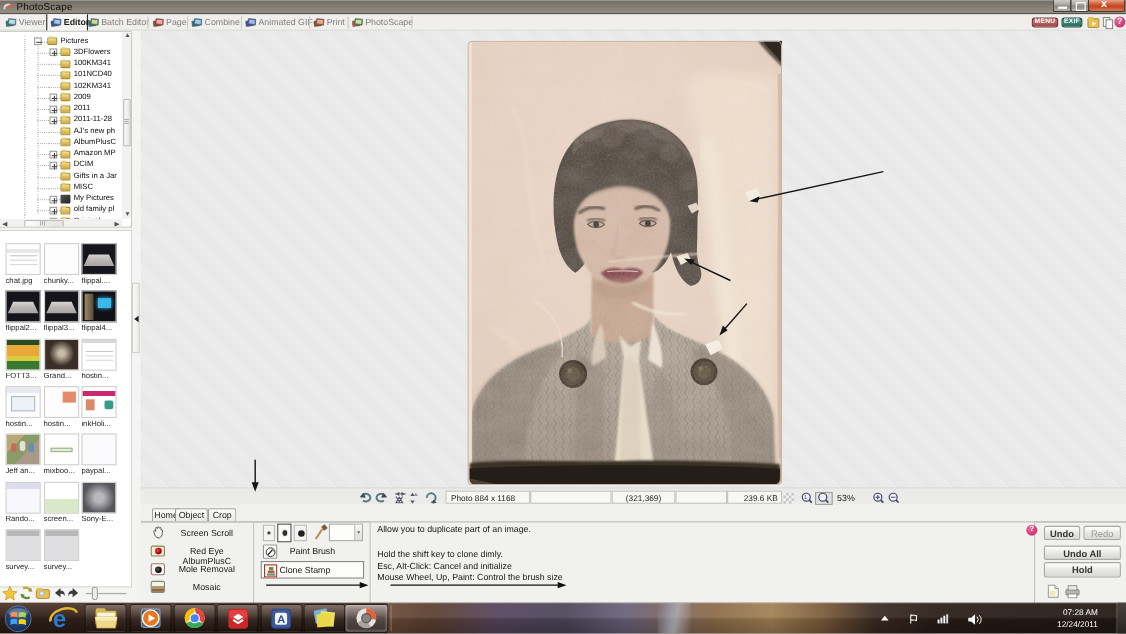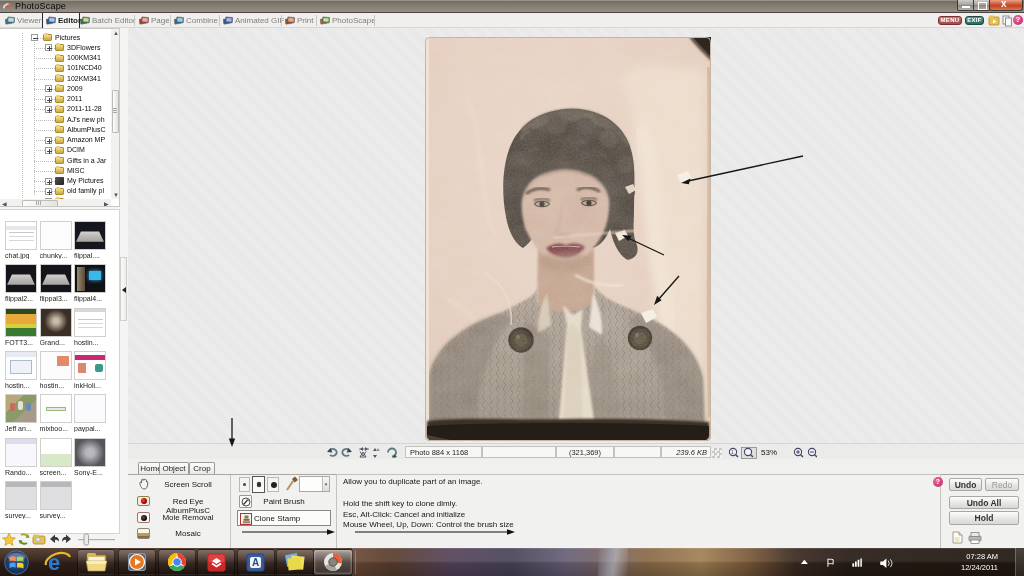--- a/index.html
+++ b/index.html
@@ -556,21 +556,21 @@
       <path d="M34 10 L37 5 L40 10 Z M34 4.5 L37 9 L40 4.5" fill="none" stroke="#556" stroke-width="1"></path>
       <path d="M49 1 l-2 3 h4 Z M49 11 l-2 -3 h4 Z" fill="#556"></path>
         <path d="M52 1 l2 3 h-4 Z" fill="#99a"></path>
       <path d="M62 5.5 a4 4 0 1 1 4 4" stroke="#5a7a80" stroke-width="1.8" fill="none"></path>
         <path d="M68 7 l-1 4 l4 -1 Z" fill="#445"></path>
     </svg>
     <div class="sbox" style="left:277px;width:77px;padding-left:4px;">Photo 884 x 1168</div>
     <div class="sbox" style="left:354px;width:74px;"></div>
     <div class="sbox" style="left:428px;width:58px;justify-content:center;">(321,369)</div>
     <div class="sbox" style="left:486px;width:47px;"></div>
-    <div class="sbox" style="left:533px;width:50px;justify-content:flex-end;padding-right:3px;font-style:italic;">239.6 KB</div>
+    <div class="sbox" style="left:533px;width:50px;justify-content:flex-end;padding-right:3px;">239.6 KB</div>
     <div class="abs" style="left:584px;top:4px;width:10px;height:10px;background:repeating-conic-gradient(#c8c8c8 0 25%,#f2f2f2 0 50%) 0 0/5px 5px;"></div>
     <svg class="abs" style="left:599px;top:3px;" width="90" height="12" viewBox="0 0 90 12">
       <circle cx="6" cy="5" r="3.6" fill="#eef4f6" stroke="#446" stroke-width="1.1"></circle>
         <line x1="8.7" y1="7.7" x2="11" y2="10" stroke="#446" stroke-width="1.5"></line>
         <text x="4" y="7" font-size="5" fill="#446">1</text>
       <rect x="14.5" y="0.5" width="15" height="11" fill="#e0e0dc" stroke="#888" stroke-width="0.8"></rect>
       <circle cx="21" cy="5" r="3.6" fill="#eef4f6" stroke="#446" stroke-width="1.1"></circle>
         <line x1="23.7" y1="7.7" x2="26" y2="10" stroke="#446" stroke-width="1.5"></line>
       <circle cx="71" cy="5" r="3.6" fill="#eef4f6" stroke="#446" stroke-width="1.1"></circle>
         <line x1="73.7" y1="7.7" x2="76" y2="10" stroke="#446" stroke-width="1.5"></line>
@@ -630,21 +630,21 @@
         </svg>
       <div class="toolrow" style="left:126px;top:39px;width:64px;">Clone Stamp</div>
       <svg class="abs" style="left:113px;top:53px;" width="95" height="8" viewBox="0 0 95 8">
           <line x1="1" y1="4" x2="88" y2="4" stroke="#111" stroke-width="1.2"></line>
           <path d="M94 4 l-8 -2.8 v5.6 Z" fill="#111"></path>
         </svg>
       <div class="abs" style="left:208px;top:-1px;width:605px;height:88px;border:1px solid #c2c2be;border-bottom:none;background:#f1f1ef;"></div>
       <div class="desc" style="top:2px;">Allow you to duplicate part of an image.</div>
       <div class="desc" style="top:24px;">Hold the shift key to clone dimly.</div>
       <div class="desc" style="top:34.5px;">Esc, Alt-Click: Cancel and initialize</div>
-      <div class="desc" style="top:45px;">Mouse Wheel, Up, Down: Control the brush size</div>
+      <div class="desc" style="top:45px;">Mouse Wheel, Up, Paint: Control the brush size</div>
       <svg class="abs" style="left:226px;top:53px;" width="162" height="8" viewBox="0 0 162 8">
           <line x1="1" y1="4" x2="155" y2="4" stroke="#111" stroke-width="1.2"></line>
           <path d="M161 4 l-8 -2.8 v5.6 Z" fill="#111"></path>
         </svg>
       <div class="abs" style="left:805px;top:2px;width:10px;height:10px;border-radius:50%;background:radial-gradient(circle at 35% 35%,#e86a9a,#c02060);color:#fff;font-size:7px;font-weight:bold;text-align:center;line-height:10px;">?</div>
       <div class="rbtn" style="left:821px;top:3px;width:33px;height:13px;">Undo</div>
       <div class="rbtn" style="left:857px;top:3px;width:34px;height:13px;color:#999;font-weight:normal;">Redo</div>
       <div class="rbtn" style="left:821px;top:21px;width:70px;height:13px;">Undo All</div>
       <div class="rbtn" style="left:821px;top:36px;width:70px;height:14px;">Hold</div>
       <svg class="abs" style="left:824px;top:56px;" width="30" height="13" viewBox="0 0 30 13">

